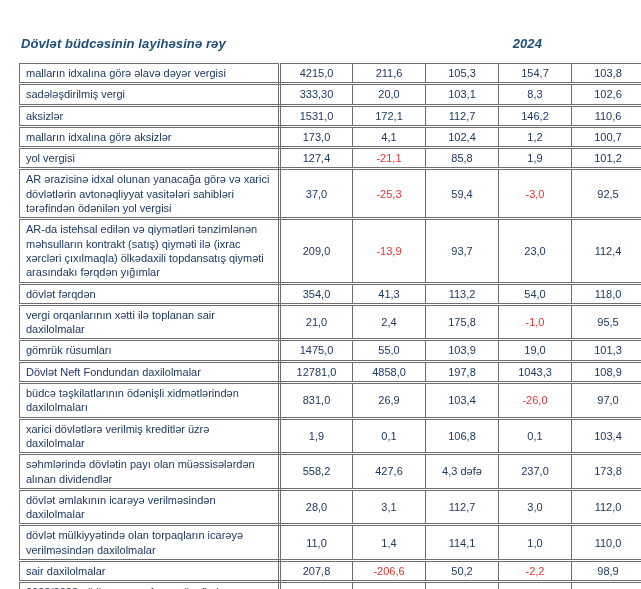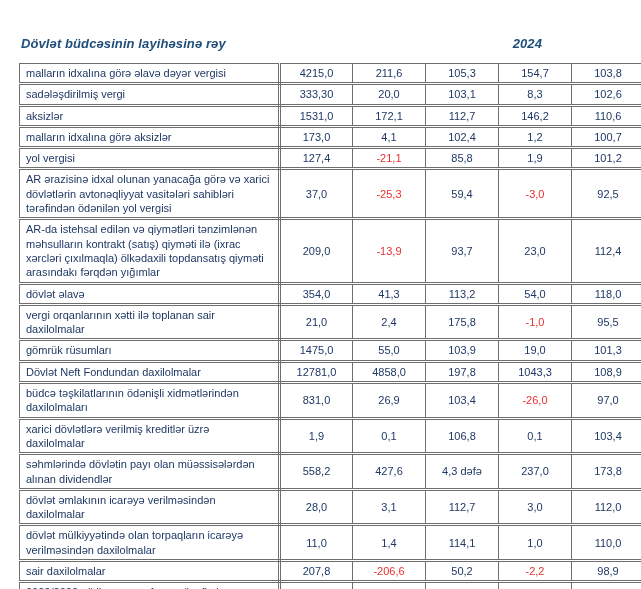--- a/index.html
+++ b/index.html
@@ -128,21 +128,21 @@
         </tr>
         <tr>
           <td class="label">AR-da istehsal edilən və qiymətləri tənzimlənən məhsulların kontrakt (satış) qiyməti ilə (ixrac xərcləri çıxılmaqla) ölkədaxili topdansatış qiyməti arasındakı fərqdən yığımlar</td>
           <td class="num">209,0</td>
           <td class="num neg">-13,9</td>
           <td class="num">93,7</td>
           <td class="num">23,0</td>
           <td class="num">112,4</td>
         </tr>
         <tr>
-          <td class="label">dövlət əlavə</td>
+          <td class="label">dövlət fərqdən</td>
           <td class="num">354,0</td>
           <td class="num">41,3</td>
           <td class="num">113,2</td>
           <td class="num">54,0</td>
           <td class="num">118,0</td>
         </tr>
         <tr>
           <td class="label">vergi orqanlarının xətti ilə toplanan sair daxilolmalar</td>
           <td class="num">21,0</td>
           <td class="num">2,4</td>

